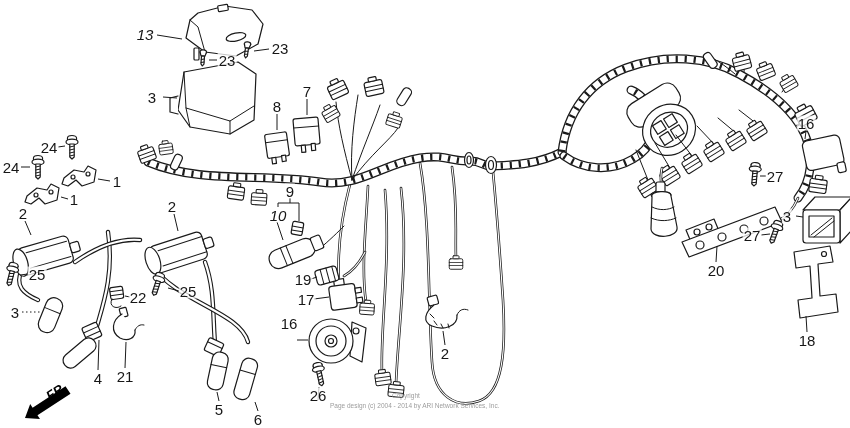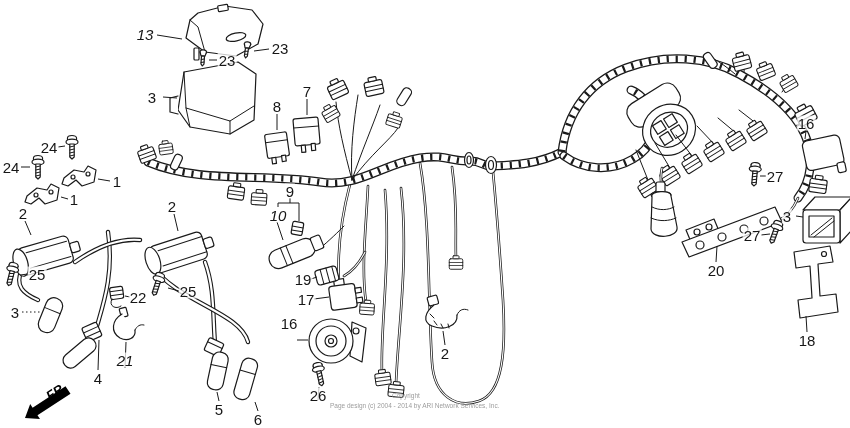--- a/index.html
+++ b/index.html
@@ -431,21 +431,21 @@
       <div class="callout" style="left: 74px; top: 199px;">1</div>
       <div class="callout" style="left: 23px; top: 213px;">2</div>
       <div class="callout" style="left: 172px; top: 206px;">2</div>
       <div class="callout" style="left: 290px; top: 191px;">9</div>
       <div class="callout" style="left: 278px; top: 215px; font-style: italic;">10</div>
       <div class="callout" style="left: 37px; top: 274px;">25</div>
       <div class="callout" style="left: 15px; top: 312px;">3</div>
       <div class="callout" style="left: 138px; top: 297px;">22</div>
       <div class="callout" style="left: 188px; top: 291px;">25</div>
       <div class="callout" style="left: 98px; top: 378px;">4</div>
-      <div class="callout" style="left: 125px; top: 360px; font-style: italic;">21</div>
+      <div class="callout" style="left: 125px; top: 376px;">21</div>
       <div class="callout" style="left: 303px; top: 279px;">19</div>
       <div class="callout" style="left: 306px; top: 299px;">17</div>
       <div class="callout" style="left: 289px; top: 323px;">16</div>
       <div class="callout" style="left: 219px; top: 409px;">5</div>
       <div class="callout" style="left: 258px; top: 419px;">6</div>
       <div class="callout" style="left: 318px; top: 395px;">26</div>
       <div class="callout" style="left: 445px; top: 353px;">2</div>
       <div class="callout" style="left: 806px; top: 123px;">16</div>
       <div class="callout" style="left: 775px; top: 176px;">27</div>
       <div class="callout" style="left: 787px; top: 216px;">3</div>

